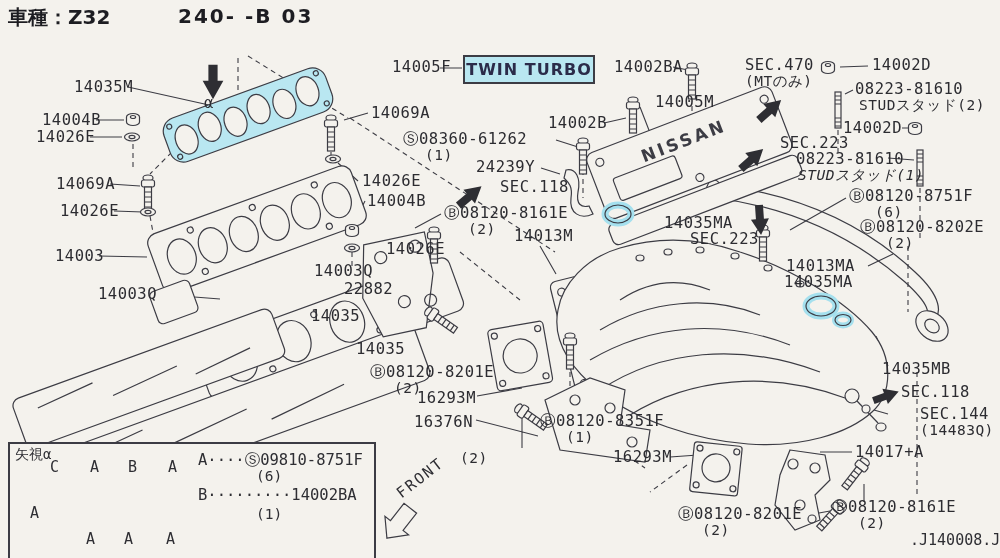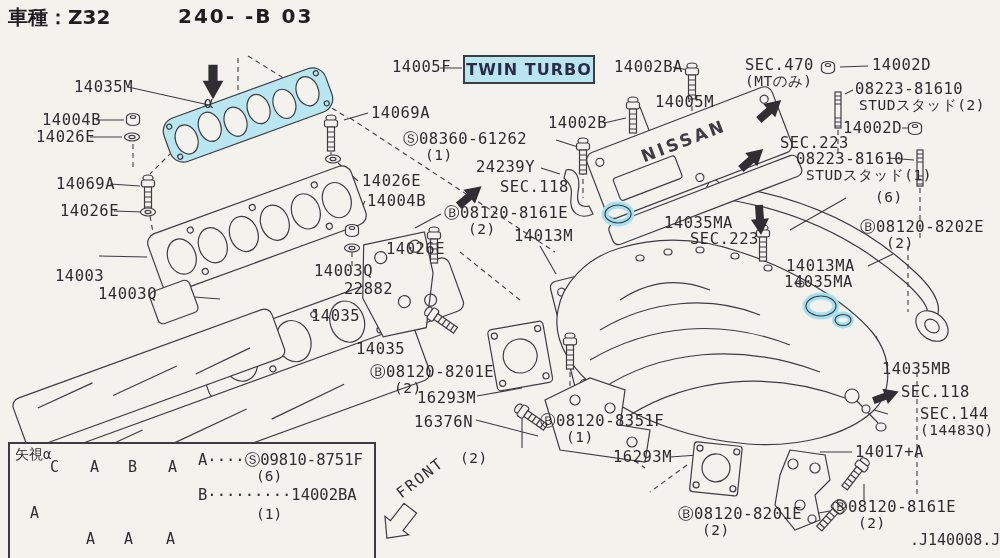--- a/index.html
+++ b/index.html
@@ -301,21 +301,21 @@
   </svg>
 
   <div id="badge">TWIN TURBO</div>
 
   <div>
       <div class="callout" style="left: 74px; top: 80px;"><span>14035M</span></div>
       <div class="callout" style="left: 42px; top: 113px;"><span>14004B</span></div>
       <div class="callout" style="left: 36px; top: 130px;"><span>14026E</span></div>
       <div class="callout" style="left: 56px; top: 177px;"><span>14069A</span></div>
       <div class="callout" style="left: 60px; top: 204px;"><span>14026E</span></div>
-      <div class="callout" style="left: 55px; top: 249px; margin-top: 20px;"><span>14003</span></div>
+      <div class="callout" style="left: 55px; top: 249px;"><span>14003</span></div>
       <div class="callout" style="left: 98px; top: 287px;"><span>14003Q</span></div>
       <div class="callout" style="left: 204px; top: 96px;"><span>α</span></div>
       <div class="callout" style="left: 371px; top: 106px;"><span>14069A</span></div>
       <div class="callout" style="left: 403px; top: 132px;"><span>Ⓢ08360-61262</span><span class="sub" style="margin-left: 22px;">(1)</span></div>
       <div class="callout" style="left: 476px; top: 160px;"><span>24239Y</span></div>
       <div class="callout" style="left: 500px; top: 180px;"><span>SEC.118</span></div>
       <div class="callout" style="left: 362px; top: 174px;"><span>14026E</span></div>
       <div class="callout" style="left: 367px; top: 194px;"><span>14004B</span></div>
       <div class="callout" style="left: 444px; top: 206px;"><span>Ⓑ08120-8161E</span><span class="sub" style="margin-left: 24px;">(2)</span></div>
       <div class="callout" style="left: 514px; top: 229px;"><span>14013M</span></div>
@@ -331,22 +331,22 @@
       <div class="callout" style="left: 434px; top: 450px;"><span class="sub" style="margin-left: 26px;">(2)</span></div>
       <div class="callout" style="left: 392px; top: 60px;"><span>14005F</span></div>
       <div class="callout" style="left: 614px; top: 60px;"><span>14002BA</span></div>
       <div class="callout" style="left: 548px; top: 116px;"><span>14002B</span></div>
       <div class="callout" style="left: 627px; top: 95px; margin-left: 28px;"><span>14005M</span></div>
       <div class="callout" style="left: 745px; top: 58px;"><span>SEC.470</span><span class="sub" style="margin-left: 0px;">(MTのみ)</span></div>
       <div class="callout" style="left: 872px; top: 58px;"><span>14002D</span></div>
       <div class="callout" style="left: 855px; top: 82px;"><span>08223-81610</span><span class="sub" style="margin-left: 4px;">STUDスタッド(2)</span></div>
       <div class="callout" style="left: 843px; top: 121px;"><span>14002D</span></div>
       <div class="callout" style="left: 780px; top: 136px;"><span>SEC.223</span></div>
-      <div class="callout" style="left: 796px; top: 152px;"><span>08223-81610</span><span class="sub" style="margin-left: 10px;">STUDスタッド(1)</span></div>
-      <div class="callout" style="left: 849px; top: 189px;"><span class="sub" style="margin-left: 26px;">(6)</span></div>
+      <div class="callout" style="left: 796px; top: 152px;"><span>08223-81610</span><span class="sub" style="margin-left: 2px; font-style: italic;">STUDスタッド(1)</span></div>
+      <div class="callout" style="left: 849px; top: 189px;"><span>Ⓑ08120-8751F</span><span class="sub" style="margin-left: 26px;">(6)</span></div>
       <div class="callout" style="left: 860px; top: 220px;"><span>Ⓑ08120-8202E</span><span class="sub" style="margin-left: 26px;">(2)</span></div>
       <div class="callout" style="left: 664px; top: 216px;"><span>14035MA</span></div>
       <div class="callout" style="left: 690px; top: 232px;"><span>SEC.223</span></div>
       <div class="callout" style="left: 786px; top: 259px;"><span>14013MA</span></div>
       <div class="callout" style="left: 784px; top: 275px;"><span>14035MA</span></div>
       <div class="callout" style="left: 882px; top: 362px;"><span>14035MB</span></div>
       <div class="callout" style="left: 901px; top: 385px;"><span>SEC.118</span></div>
       <div class="callout" style="left: 920px; top: 407px;"><span>SEC.144</span><span class="sub" style="margin-left: 0px;">(14483Q)</span></div>
       <div class="callout" style="left: 855px; top: 445px;"><span>14017+A</span></div>
       <div class="callout" style="left: 613px; top: 450px;"><span>16293M</span></div>

